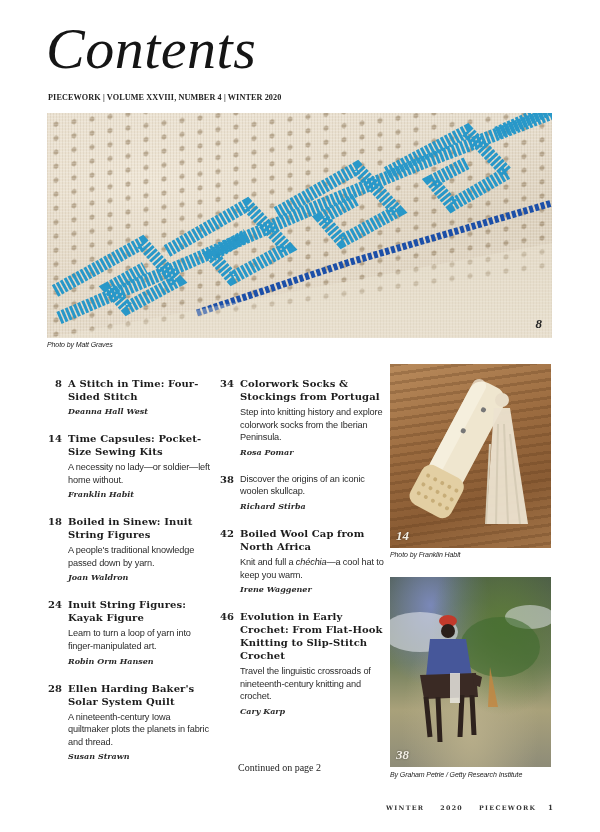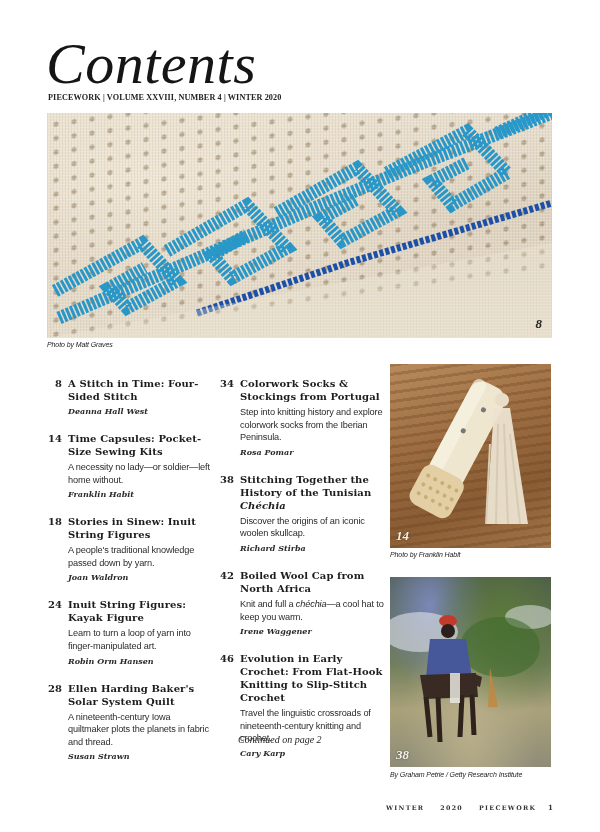--- a/index.html
+++ b/index.html
@@ -1,20 +1,20 @@
 <!DOCTYPE html>
 <html><head>
 <meta charset="utf-8">
 <style>
   * { box-sizing: border-box; margin: 0; padding: 0; }
   html, body { width: 600px; height: 832px; background: #ffffff; overflow: hidden; }
   body { position: relative; font-family: "Liberation Sans", sans-serif; color: #1a1a1a; }
 
   .title {
-    position: absolute; left: 46px; top: 34px;
+    position: absolute; left: 46px; top: 19px;
     font-family: "Liberation Serif", serif; font-style: italic; font-weight: normal;
     font-size: 58px; line-height: 60px; letter-spacing: 0.5px; color: #151515;
   }
   .masthead {
     position: absolute; left: 48px; top: 93px;
     font-family: "Liberation Serif", serif; font-size: 8.2px; font-weight: bold;
     letter-spacing: 0.1px; color: #222;
   }
 
   .hero {
@@ -62,22 +62,22 @@
   .entry .desc {
     margin-top: 3px; font-family: "Liberation Sans", sans-serif;
     font-size: 9.2px; line-height: 12.6px; color: #2b2b2b; letter-spacing: -0.15px;
   }
   .entry .author {
     margin-top: 3px; font-family: "DejaVu Serif", serif; font-style: italic;
     font-weight: bold; font-size: 8px; line-height: 11px; color: #2a2a2a;
   }
 
   .continued {
-    position: absolute; left: 238px; top: 734px;
-    font-family: "Liberation Serif", serif; font-style: italic; font-size: 10px; color: #222;
+    position: absolute; left: 238px; top: 762px;
+    font-family: "Liberation Serif", serif; font-size: 10px; color: #222;
   }
 
   .side-photo { position: absolute; overflow: hidden; }
   .side-photo .plabel {
     position: absolute; left: 6px; bottom: 4px;
     font-family: "Liberation Serif", serif; font-style: italic; font-weight: bold;
     font-size: 13px; color: #f4f0e6; text-shadow: 0 0 2px rgba(0,0,0,0.5);
   }
   .photo-kit {
     left: 390px; top: 364px; width: 161px; height: 184px;
@@ -137,21 +137,21 @@
     <div class="author">Deanna Hall West</div>
   </div>
   <div class="entry">
     <div class="pg">14</div>
     <div class="etitle">Time Capsules: Pocket-Size Sewing Kits</div>
     <div class="desc">A necessity no lady—or soldier—left home without.</div>
     <div class="author">Franklin Habit</div>
   </div>
   <div class="entry">
     <div class="pg">18</div>
-    <div class="etitle">Stories in Sinew: Inuit String Figures</div>
+    <div class="etitle">Boiled in Sinew: Inuit String Figures</div>
     <div class="desc">A people's traditional knowledge passed down by yarn.</div>
     <div class="author">Joan Waldron</div>
   </div>
   <div class="entry">
     <div class="pg">24</div>
     <div class="etitle">Inuit String Figures: Kayak Figure</div>
     <div class="desc">Learn to turn a loop of yarn into finger-manipulated art.</div>
     <div class="author">Robin Orm Hansen</div>
   </div>
   <div class="entry">
@@ -164,21 +164,20 @@
 
 <div class="col" style="left:212px; top:377px; width:172px;">
   <div class="entry">
     <div class="pg">34</div>
     <div class="etitle">Colorwork Socks &amp; Stockings from Portugal</div>
     <div class="desc">Step into knitting history and explore colorwork socks from the Iberian Peninsula.</div>
     <div class="author">Rosa Pomar</div>
   </div>
   <div class="entry">
     <div class="pg">38</div>
-    <div class="etitle"><span>Stitching Together the History of the Tunisian </span><i>Chéchia</i></div>
     <div class="desc">Discover the origins of an iconic woolen skullcap.</div>
     <div class="author">Richard Stirba</div>
   </div>
   <div class="entry">
     <div class="pg">42</div>
     <div class="etitle">Boiled Wool Cap from North Africa</div>
     <div class="desc"><span>Knit and full a </span><i>chéchia</i><span>—a cool hat to keep you warm.</span></div>
     <div class="author">Irene Waggener</div>
   </div>
   <div class="entry">

